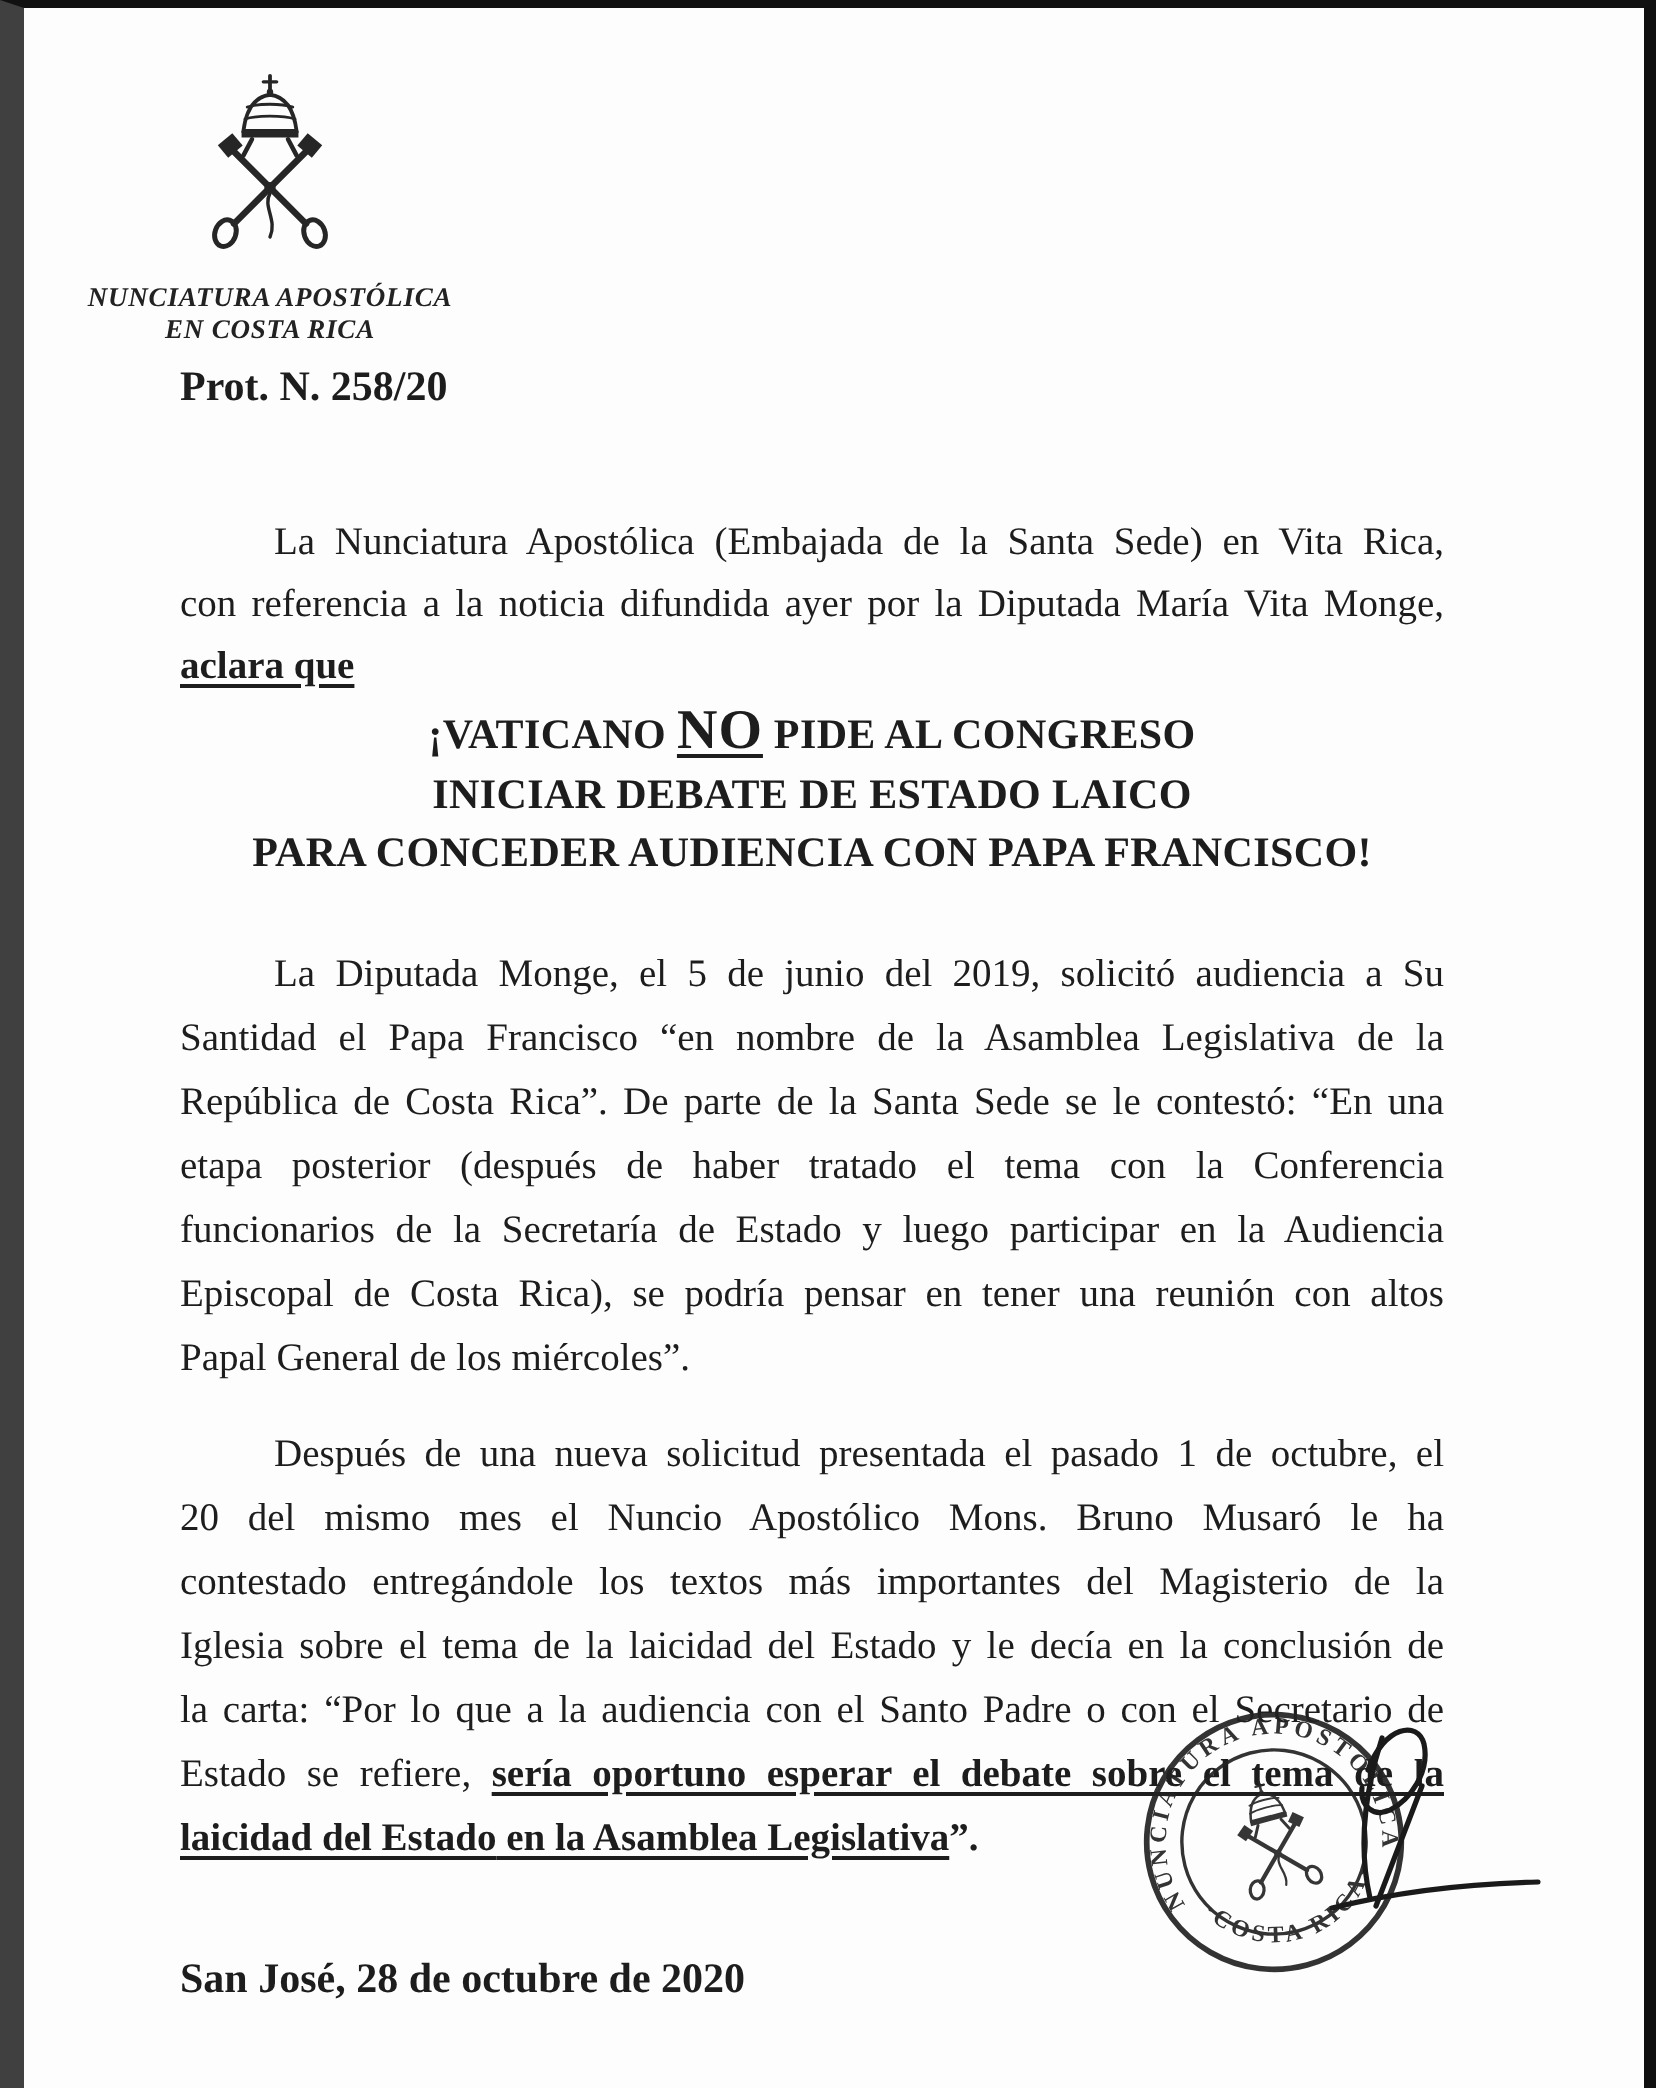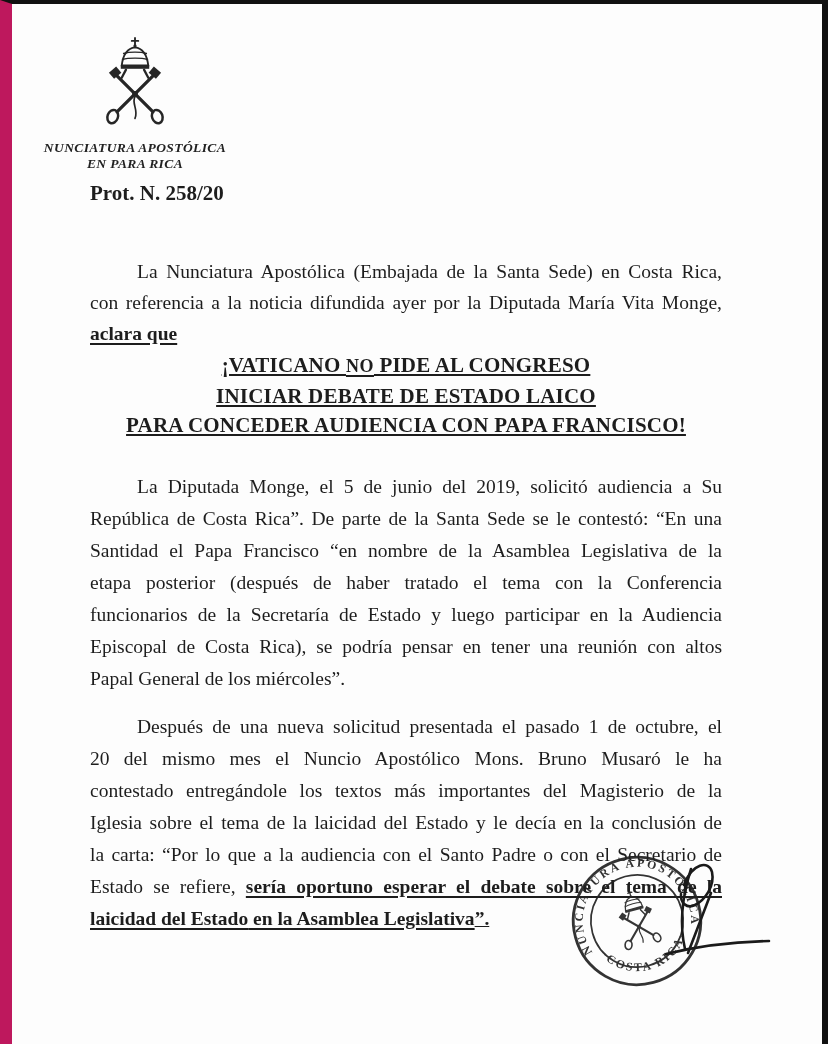--- a/index.html
+++ b/index.html
@@ -1,21 +1,21 @@
 <!DOCTYPE html>
 <html lang="es"><head>
 <meta charset="utf-8">
 <style>
   html,body{margin:0;padding:0;background:#e8e8e8;}
   .frame{
     position:relative;
     width:828px;height:1044px;
     background:#fdfdfd;
     box-sizing:border-box;
-    border-left:12px solid #be185d;
+    border-left:12px solid #404040;
     border-top:4px solid #111;
     border-right:6px solid #101010;
     overflow:hidden;
     font-family:"Liberation Serif","DejaVu Serif",serif;
     color:#1d1d1d;
   }
   .content{
     position:relative;
     padding:0 100px 0 78px;
   }
@@ -40,24 +40,24 @@
   .para{margin:0;font-size:19.5px;line-height:31px;}
   .para.intro{margin-top:50px;}
   .para.p2{margin-top:30px;line-height:32px;}
   .para.p3{margin-top:16px;line-height:32px;}
   .tline{
     text-align:justify;text-align-last:justify;
     overflow:hidden;white-space:normal;
   }
   .tline.last{text-align-last:left;}
   .para .tline.first{padding-left:47px;}
-  .b{font-weight:bold;text-decoration:underline;}
+  .b{font-weight:bold;}
   .i{}
   .u{text-decoration:underline;text-decoration-thickness:2px;text-underline-offset:3px;}
-  .lg{font-size:18px;letter-spacing:.5px;}
+  .lg{font-size:28px;letter-spacing:.5px;}
   
   .headline{margin-top:2px;font-size:21px;line-height:29.5px;}
   .headline .tline,.headline .tline.last{
     text-align:center;text-align-last:center;
     padding-left:0;letter-spacing:.2px;
   }
   
   .dateline{
     margin-top:40px;
     font-weight:bold;font-size:21px;line-height:26px;
@@ -91,58 +91,59 @@
           <rect x="14" y="34.5" width="10" height="8.5" fill="#262626" stroke="none" transform="rotate(-40 19 38.7)"></rect>
           <rect x="56" y="34.5" width="10" height="8.5" fill="#262626" stroke="none" transform="rotate(40 61 38.7)"></rect>
           <ellipse cx="16.5" cy="85" rx="5.5" ry="7.2" transform="rotate(20 16.5 85)" stroke-width="2.6"></ellipse>
           <ellipse cx="63.5" cy="85" rx="5.5" ry="7.2" transform="rotate(-20 63.5 85)" stroke-width="2.6"></ellipse>
           <circle cx="40" cy="61" r="3" fill="#262626" stroke="none"></circle>
           <path d="M40,64 C36,71 44,78 40,87" stroke-width="1.8"></path>
         </g>
       </svg>
     </div>
     <div class="org">NUNCIATURA APOSTÓLICA</div>
-    <div class="org">EN PARA RICA</div>
+    <div class="org">EN COSTA RICA</div>
   </div>
 
   <div class="content">
     <div class="protocol">Prot. N. 258/20</div>
 
     <div class="para intro">
-        <div class="tline first"><span>La Nunciatura Apostólica (Embajada de la Santa Sede) en Costa Rica,</span></div>
+        <div class="tline first"><span>La Nunciatura Apostólica (Embajada de la Santa Sede) en Vita Rica,</span></div>
         <div class="tline"><span>con referencia a la noticia difundida ayer por la Diputada María Vita Monge,</span></div>
         <div class="tline last"><span class="b u">aclara que</span></div>
       </div>
 
     <div class="headline">
         <div class="tline first"><span class="b">¡VATICANO </span><span class="b u lg">NO</span><span class="b"> PIDE AL CONGRESO</span></div>
         <div class="tline"><span class="b">INICIAR DEBATE DE ESTADO LAICO</span></div>
         <div class="tline last"><span class="b">PARA CONCEDER AUDIENCIA CON PAPA FRANCISCO!</span></div>
       </div>
 
     <div class="para p2">
         <div class="tline first"><span>La Diputada Monge, el 5 de junio del 2019, solicitó audiencia a Su</span></div>
+        <div class="tline"><span>Santidad el Papa Francisco “en nombre de la Asamblea Legislativa de la</span></div>
         <div class="tline"><span>República de Costa Rica”. De parte de la Santa Sede se le contestó: “En una</span></div>
-        <div class="tline"><span>Santidad el Papa Francisco “en nombre de la Asamblea Legislativa de la</span></div>
         <div class="tline"><span>etapa posterior (después de haber tratado el tema con la Conferencia</span></div>
         <div class="tline"><span>funcionarios de la Secretaría de Estado y luego participar en la Audiencia</span></div>
         <div class="tline"><span>Episcopal de Costa Rica), se podría pensar en tener una reunión con altos</span></div>
         <div class="tline last"><span>Papal General de los miércoles”.</span></div>
       </div>
 
     <div class="para p3">
         <div class="tline first"><span>Después de una nueva solicitud presentada el pasado 1 de octubre, el</span></div>
         <div class="tline"><span>20 del mismo mes el Nuncio Apostólico Mons. Bruno Musaró le ha</span></div>
         <div class="tline"><span>contestado entregándole los textos más importantes del Magisterio de la</span></div>
         <div class="tline"><span>Iglesia sobre el tema de la </span><span class="i">laicidad del Estado</span><span> y le decía en la conclusión de</span></div>
         <div class="tline"><span>la carta: “Por lo que a la audiencia con el Santo Padre o con el Secretario de</span></div>
         <div class="tline"><span>Estado se refiere, </span><span class="b u">sería oportuno esperar el debate sobre el tema de la</span></div>
         <div class="tline last"><span class="b i u">laicidad del Estado</span><span class="b u"> en la Asamblea Legislativa</span><span class="b">”.</span></div>
       </div>
 
+    <div class="dateline">San José, 28 de octubre de 2020</div>
   </div>
 
   <div class="sealzone">
     <svg class="seal-svg" width="152" height="152" viewBox="0 0 160 160" aria-hidden="true">
       <g transform="rotate(-15 80 80)" stroke="#222" fill="none">
         <circle cx="80" cy="80" r="67" stroke-width="3"></circle>
         <circle cx="80" cy="80" r="48.5" stroke-width="1.8"></circle>
         <path id="seal-arc-top" d="M 45.7 125.5 A 57 57 0 1 1 114.3 125.5" fill="none" stroke="none"></path>
         <path id="seal-arc-bottom" d="M 31 100 A 53 53 0 0 0 129 100" fill="none" stroke="none"></path>
         <text font-family="Liberation Serif, DejaVu Serif, serif" font-size="12.5" font-weight="bold" letter-spacing="2.4" fill="#222" stroke="none">

